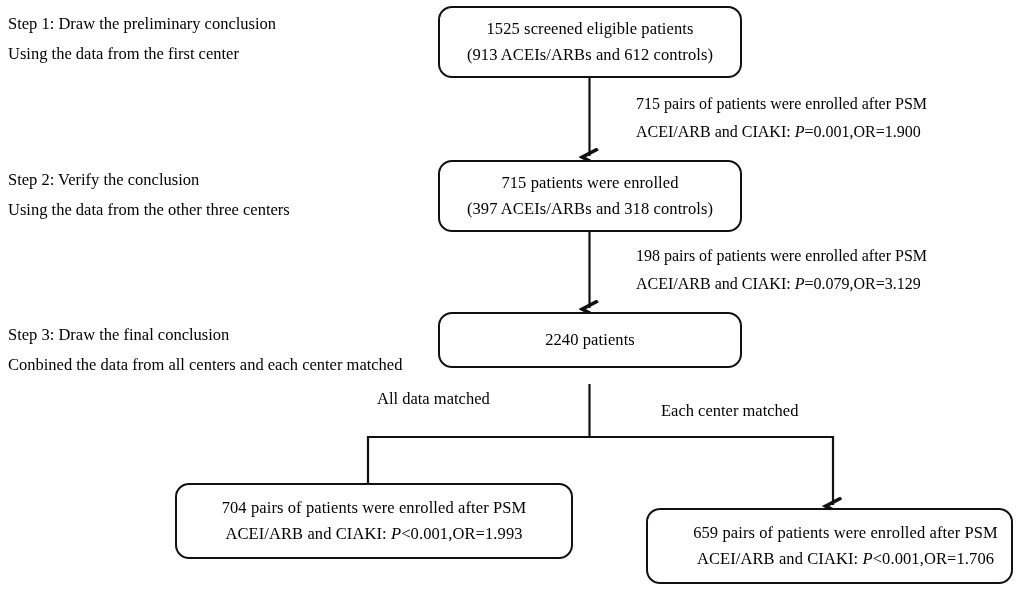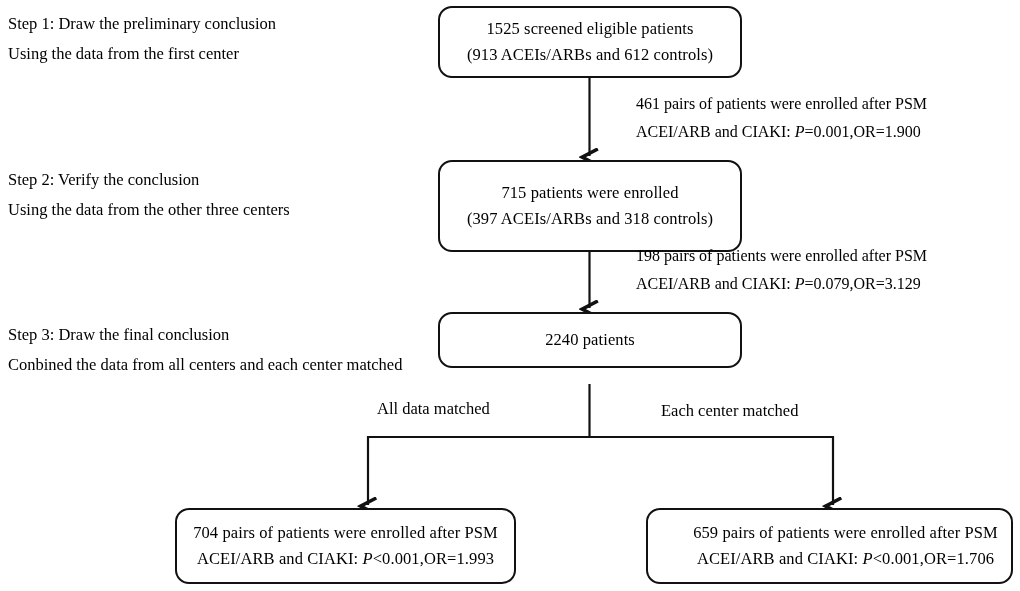--- a/index.html
+++ b/index.html
@@ -119,46 +119,46 @@
   <div class="step" style="left:8px; top:327px;">
     <span class="ln">Step 3: Draw the final conclusion</span>
     <span class="ln">Conbined the data from all centers and each center matched</span>
   </div>
 
   <div class="node" style="left:438px; top:6px; width:304px; height:72px;">
     <span class="ln">1525 screened eligible patients</span>
     <span class="ln">(913 ACEIs/ARBs and 612 controls)</span>
   </div>
 
-  <div class="node" style="left:438px; top:160px; width:304px; height:92px;">
+  <div class="node" style="left:438px; top:160px; width:304px; height:72px;">
     <span class="ln">715 patients were enrolled</span>
     <span class="ln">(397 ACEIs/ARBs and 318 controls)</span>
   </div>
 
   <div class="node" style="left:438px; top:312px; width:304px; height:56px;">
     <span class="ln">2240 patients</span>
   </div>
 
-  <div class="node" style="left:175px; top:508px; width:341px; height:76px;">
+  <div class="node" style="left:175px; top:483px; width:398px; height:76px;">
     <span class="ln">704 pairs of patients were enrolled after PSM</span>
     <span class="ln"><span>ACEI/ARB and CIAKI: </span><span class="ital">P</span><span>&lt;0.001,OR=1.993</span></span>
   </div>
 
   <div class="node" style="left:646px; top:508px; width:367px; height:76px;padding-left:32px;">
     <span class="ln">659 pairs of patients were enrolled after PSM</span>
     <span class="ln"><span>ACEI/ARB and CIAKI: </span><span class="ital">P</span><span>&lt;0.001,OR=1.706</span></span>
   </div>
 
   <div class="annot" style="left:636px; top:96px;">
-    <span class="ln">461 pairs of patients were enrolled after PSM</span>
+    <span class="ln">715 pairs of patients were enrolled after PSM</span>
     <span class="ln"><span>ACEI/ARB and CIAKI: </span><span class="ital">P</span><span>=0.001,OR=1.900</span></span>
   </div>
 
   <div class="annot" style="left:636px; top:248px;">
     <span class="ln">198 pairs of patients were enrolled after PSM</span>
     <span class="ln"><span>ACEI/ARB and CIAKI: </span><span class="ital">P</span><span>=0.079,OR=3.129</span></span>
   </div>
 
-  <div class="branch-label" style="left:377px; top:401px;text-align:center;">All data matched</div>
+  <div class="branch-label" style="left:377px; top:391px;text-align:center;">All data matched</div>
 
   <div class="branch-label" style="left:661px; top:403px;">Each center matched</div>
 
 </div>
 
 </body></html>

